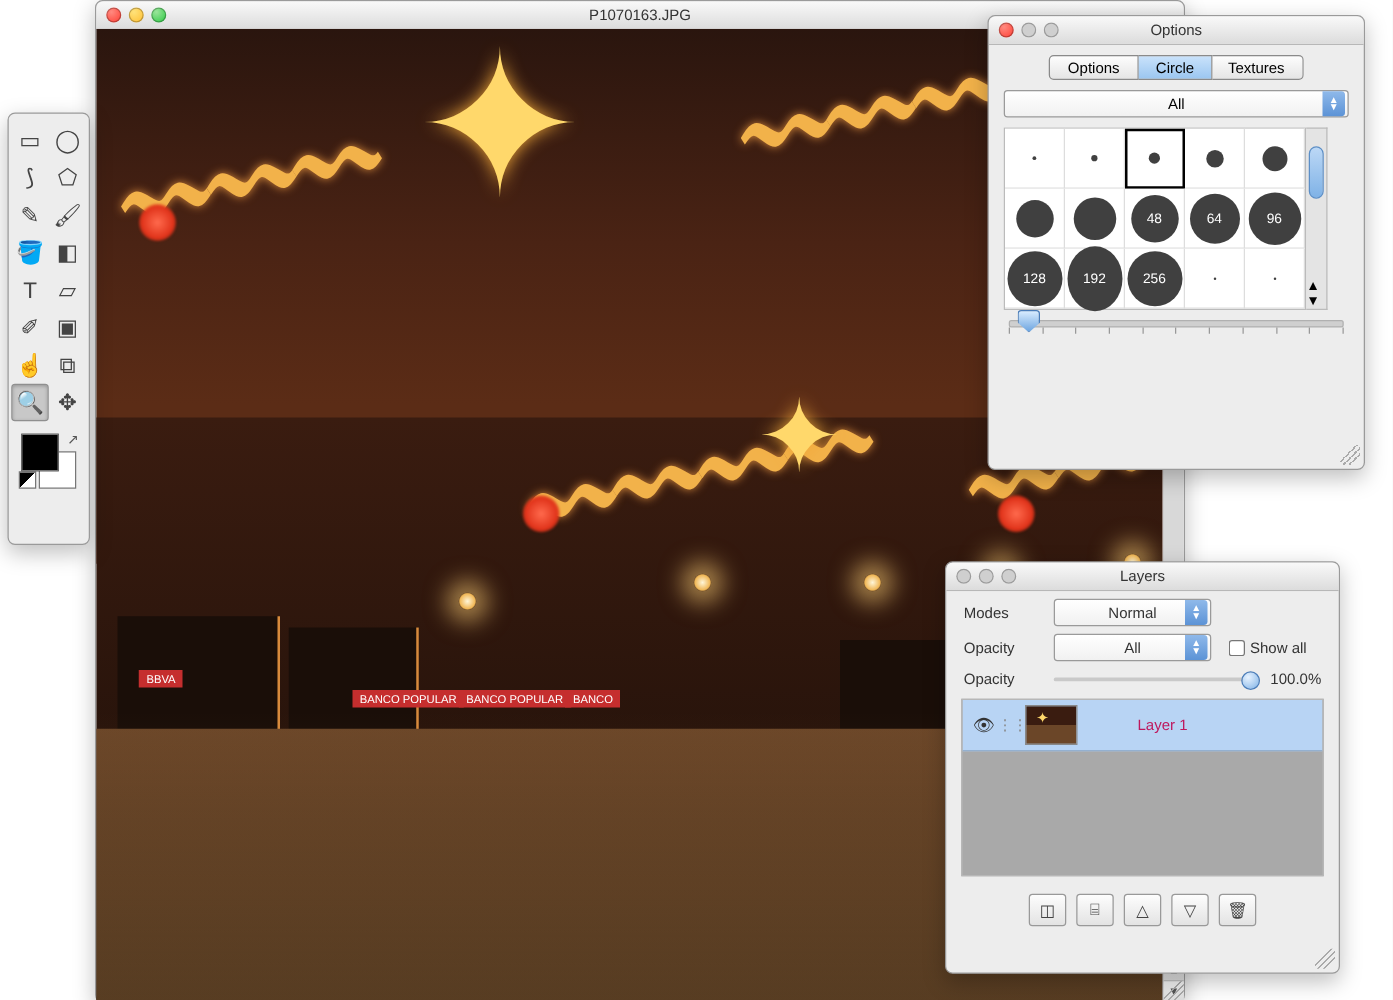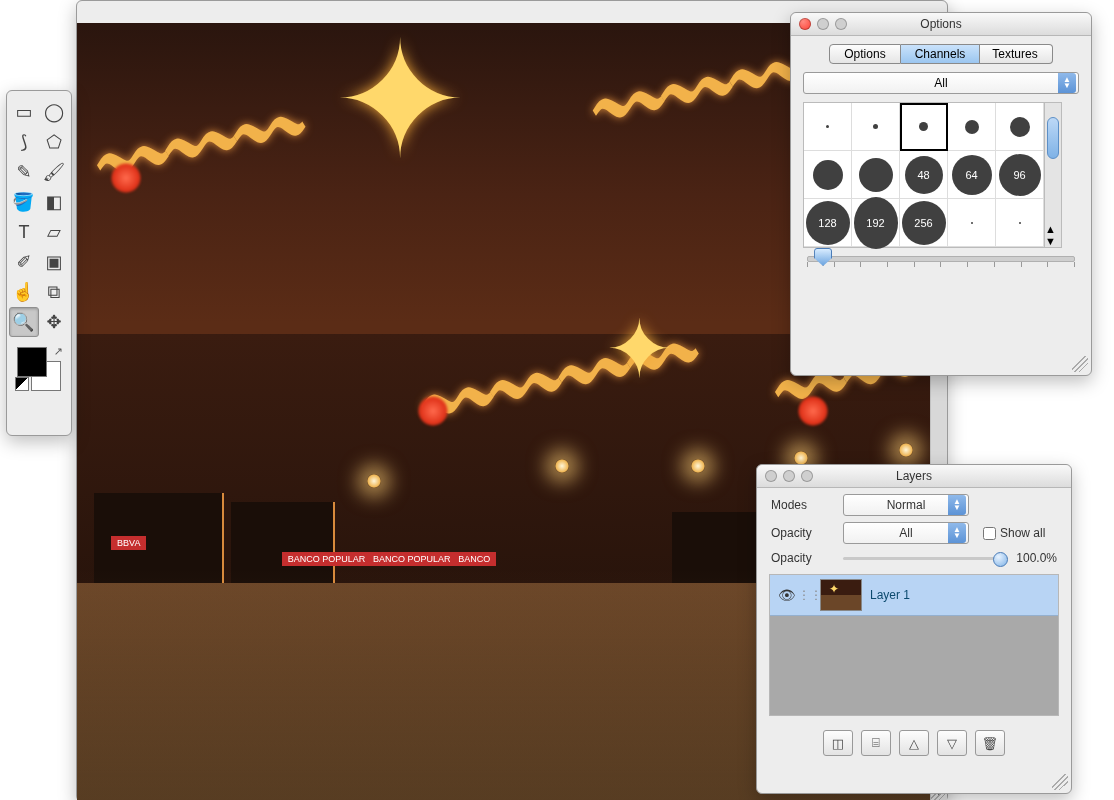--- a/index.html
+++ b/index.html
@@ -90,45 +90,53 @@
   .brush-vscroll .thumb{height:40px;margin:14px 2px 0 2px;border-radius:7px;background:linear-gradient(#bcd8f6,#7fb2e6);border:1px solid #5c8fc7;}
   .brush-vscroll .flex{flex:1;}
   .spacing-row{display:flex;justify-content:space-between;margin:12px 16px 4px 16px;font-size:12px;color:#333;}
   .slider{margin:0 16px 12px 16px;height:18px;position:relative;}
   .slider-track{position:absolute;left:0;right:0;top:8px;height:4px;background:#cfcfcf;border-radius:2px;border:1px solid #b0b0b0;}
   .slider-thumb{position:absolute;left:6%;top:0;width:16px;height:16px;transform:translateX(-50%);background:linear-gradient(#d8ecff,#6fa6e0);border:1px solid #4a7cb8;border-radius:3px;clip-path:polygon(50% 100%,0 55%,0 0,100% 0,100% 55%);}
   .ticks{position:absolute;left:0;right:0;top:14px;display:flex;justify-content:space-between;}
   .ticks span{width:1px;height:5px;background:#999;}
   #options .resize-grip{right:3px;bottom:3px;}
   
-  #layers{left:756px;top:464px;width:314px;height:328px;}
+  #layers{left:756px;top:449px;width:314px;height:328px;}
   #layers .title{font-size:12px;}
   .lrow{display:flex;align-items:center;margin:6px 14px;font-size:12px;color:#333;}
   .lrow label{width:64px;text-align:left;margin-right:8px;}
   .lrow .select{flex:0 0 112px;margin:0;}
   .lrow input[type=checkbox]{margin:0 4px 0 14px;}
   .op-slider{flex:1;margin:0 8px 0 0;height:16px;position:relative;}
   .op-slider .tr{position:absolute;left:0;right:0;top:7px;height:3px;background:#c9c9c9;border-radius:2px;}
   .op-slider .th{position:absolute;right:0;top:2px;width:13px;height:13px;border-radius:50%;background:radial-gradient(circle at 35% 30%,#e8f3ff,#7fb2e6);border:1px solid #4a7cb8;}
   .layers-list{margin:8px 12px 0 12px;border:1px solid #b7b7b7;background:#a9a9a9;height:140px;overflow:hidden;}
   .layer-row{display:flex;align-items:center;height:40px;background:#b8d4f4;border-bottom:1px solid #94b0cf;padding:0 6px;}
   .eye{width:22px;text-align:center;font-size:14px;color:#333;}
   .lock{width:16px;text-align:center;color:#888;font-size:12px;}
   .thumb-img{width:40px;height:30px;border:1px solid #888;margin:0 8px 0 6px;
     background:linear-gradient(#3a1c10 0 50%,#6b4628 50% 100%);position:relative;overflow:hidden;}
   .thumb-img::before{content:"✦";position:absolute;left:8px;top:2px;color:#ffd86b;font-size:12px;}
-  .layer-name{font-size:12px;color:#0c4a6e;}
+  .layer-name{font-size:12px;color:#be185d;margin-left:40px;}
   .layer-buttons{display:flex;justify-content:center;gap:8px;margin-top:14px;}
   .lbtn{width:28px;height:24px;border:1px solid #999;border-radius:3px;background:linear-gradient(#fdfdfd,#e3e3e3);display:flex;align-items:center;justify-content:center;font-size:13px;color:#444;}
   #layers .resize-grip{right:3px;bottom:3px;}
 </style>
 </head>
 <body>
 
 <div id="doc-window" class="panel">
+  <div class="titlebar">
+    <div class="traffic">
+      <div class="tl r"></div>
+      <div class="tl y"></div>
+      <div class="tl g"></div>
+    </div>
+    <div class="title">P1070163.JPG</div>
+  </div>
   <div class="contents">
     <div id="canvas">
       <div id="canvas-img">
         <div class="sky"></div>
         <div class="buildings">
           <div class="win win1"></div>
             <div class="win win2"></div>
             <div class="win win3"></div>
         </div>
         <div class="street"></div>
@@ -193,21 +201,21 @@
   <div class="titlebar">
     <div class="traffic">
       <div class="tl r"></div>
       <div class="tl d"></div>
       <div class="tl d"></div>
     </div>
     <div class="title">Options</div>
   </div>
   <div class="tabs" id="options-tabs">
       <div class="tab">Options</div>
-      <div class="tab active">Channels</div>
+      <div class="tab active">Circle</div>
       <div class="tab">Textures</div>
     </div>
   <div class="select">
     <span>All</span>
     <span class="chevs">▲<br>▼</span>
   </div>
   <div class="brush-area">
     <div class="brush-grid" id="brush-grid">
         <div class="brush-cell">
           <div class="dot" style="width: 3px; height: 3px;"></div>

